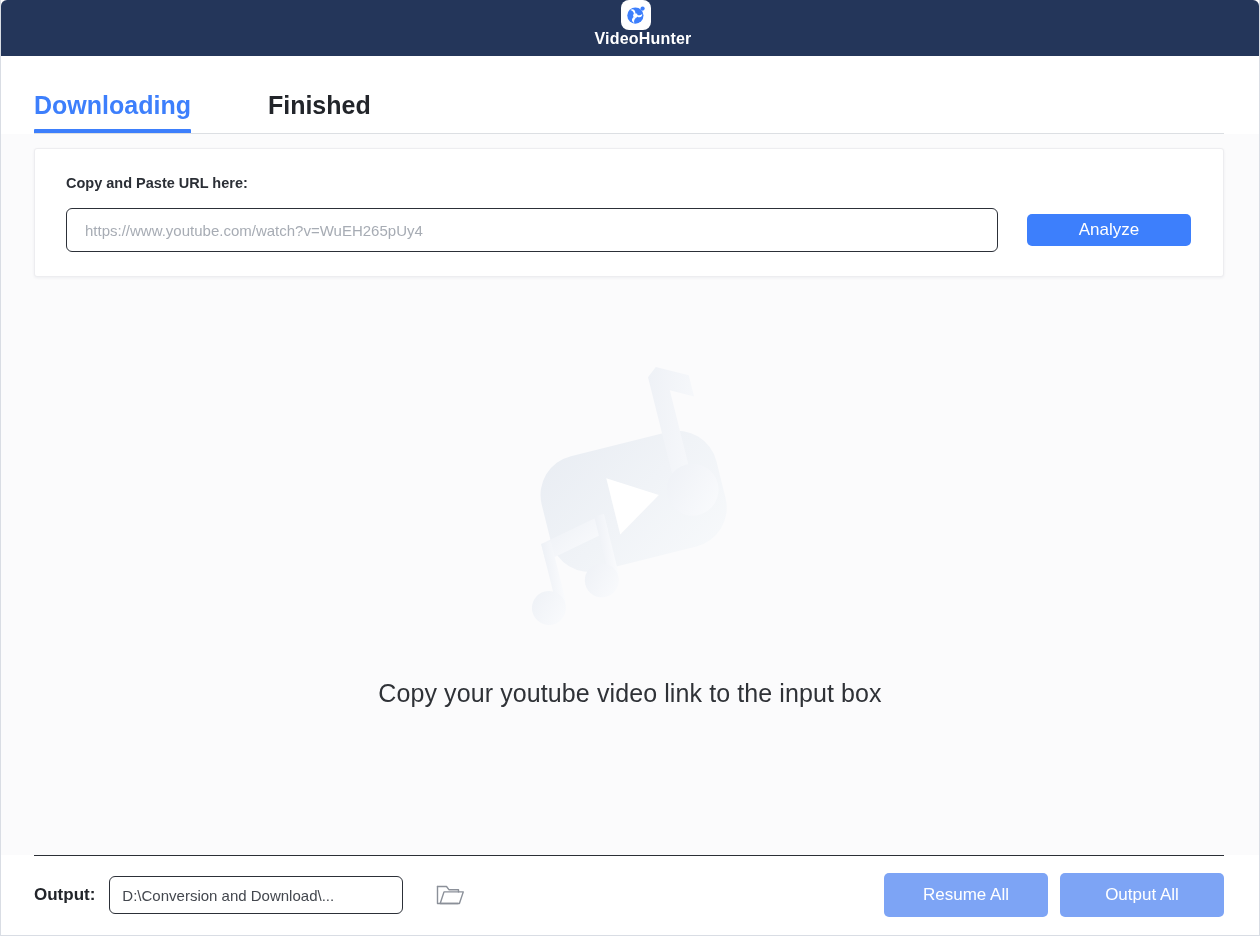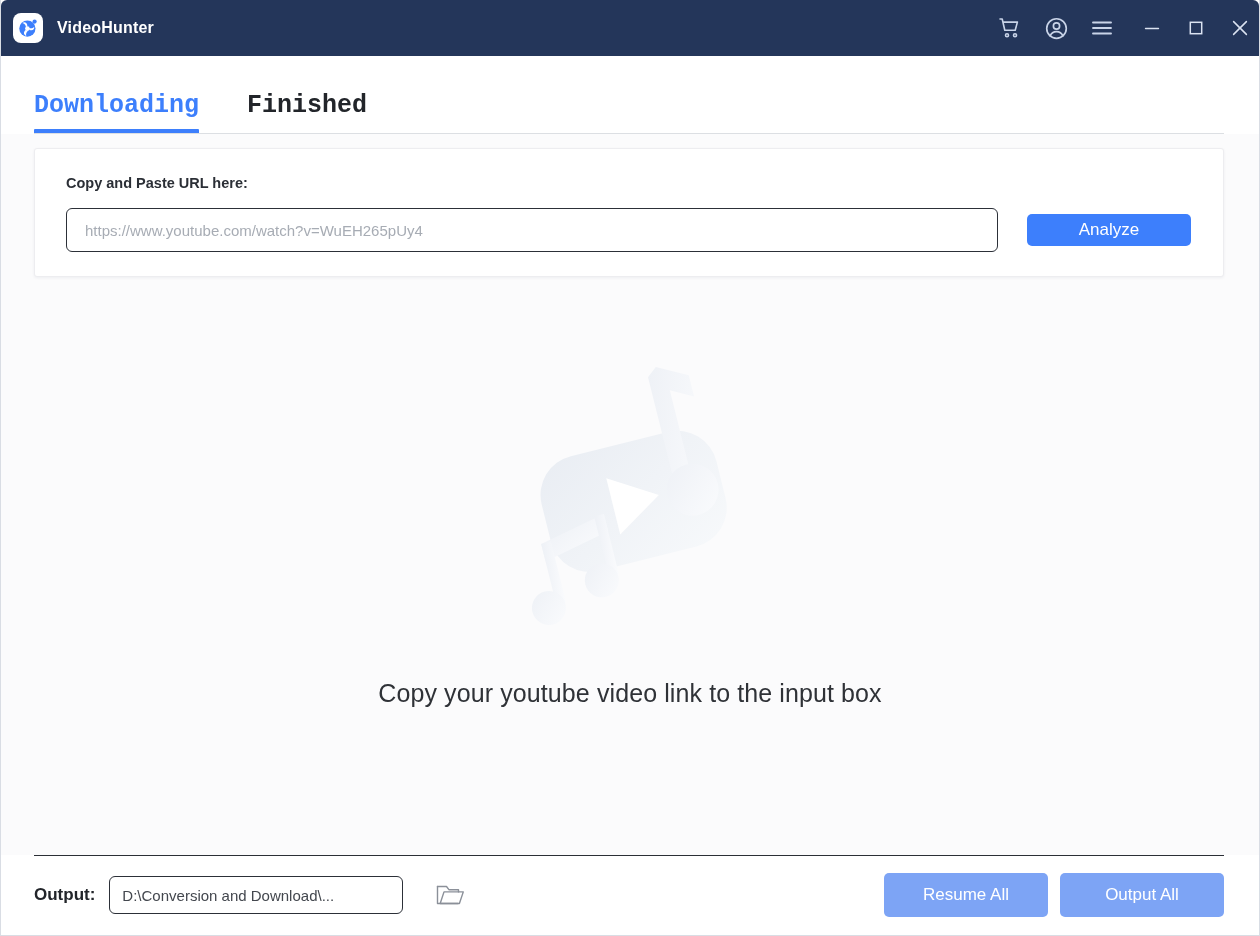--- a/index.html
+++ b/index.html
@@ -28,20 +28,21 @@
   .titlebar {
     height: 56px;
     min-height: 56px;
     background: #24365a;
     display: flex;
     align-items: center;
     padding: 0 0 0 12px;
     position: relative;
     border-top-left-radius: 6px;
     border-top-right-radius: 6px;
+    flex-direction: column;
   }
   .app-logo-box {
     width: 30px; height: 30px;
     border-radius: 8px;
     background: #ffffff;
     display: flex; align-items: center; justify-content: center;
     flex: 0 0 auto;
   }
   .app-title {
     color: #ffffff;
@@ -77,32 +78,31 @@
     padding-left: 33px;
   }
   .tab {
     position: relative;
     font-size: 25px;
     font-weight: 700;
     color: #22252a;
     padding-bottom: 16px;
     cursor: pointer;
     line-height: 1;
-    font-family: Liberation Mono, monospace;
   }
   .tab.active { color: #3d7ffc; }
   .tab.active::after {
     content: "";
     position: absolute;
     left: 0; right: 0; bottom: 0;
     height: 5px;
     background: #3d7ffc;
     border-radius: 1px;
   }
-  .tab + .tab { margin-left: 48px; }
+  .tab + .tab { margin-left: 77px; }
   .tabs-underline {
     position: absolute;
     left: 33px; right: 35px; bottom: 0;
     height: 1px;
     background: #dcdfe3;
   }
 
   
   .body-area {
     flex: 1 1 auto;

